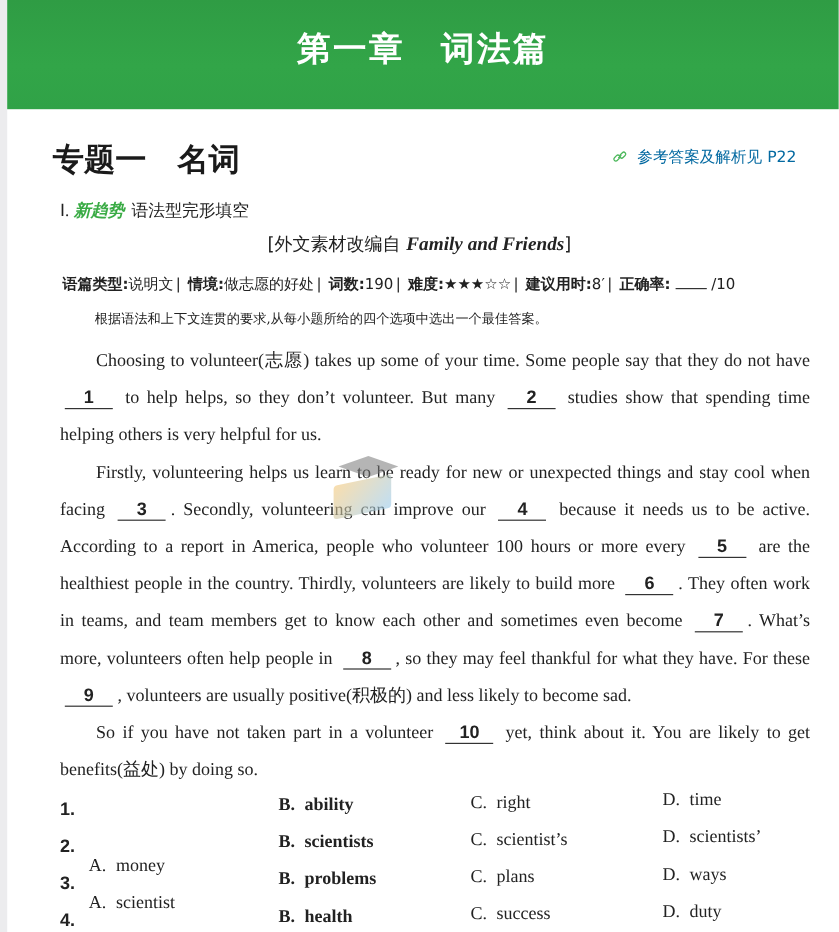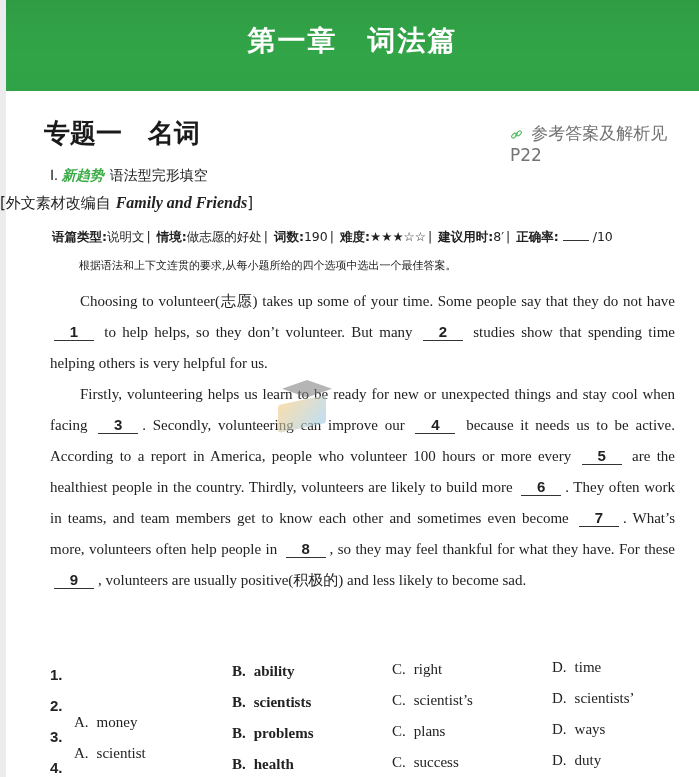--- a/index.html
+++ b/index.html
@@ -27,32 +27,32 @@
     .chapter-title span + span { margin-left: 30px; }
     .topic-title {
       position: absolute; left: 0; right: 0; top: 116px; text-align: left;
       font-size: 26px; font-weight: bold; color: #1a1a1a;
       font-family: "DejaVu Serif", "Liberation Serif", serif;
       margin-left: 44px;
     }
     .topic-title span + span { margin-left: 26px; }
     .answer-ref {
       position: absolute; left: 510px; top: 122px;
-      color: #737373; font-size: 17px;
+      color: #0369a1; font-size: 13px;
       font-family: "DejaVu Sans", "Liberation Sans", sans-serif;
     }
     .answer-ref .link-icon { margin-right: 4px; font-size: 13px; }
     .section-heading {
       position: absolute; left: 50px; top: 167px; font-size: 14px;
       font-family: "DejaVu Sans", "Liberation Sans", sans-serif;
     }
     .section-heading .num { font-family: "Liberation Serif", serif; margin-right: 4px; }
     .section-heading .trend { color: #3aab45; font-weight: bold; font-style: italic; margin-right: 6px; }
     .source {
-      position: absolute; left: 0; right: 0; top: 194px; text-align: left;
+      position: absolute; left: 0; right: 0; top: 194px; text-align: center;
       font-size: 15px;
       font-family: "DejaVu Sans", "Liberation Sans", sans-serif;
     }
     .source i { font-family: "Liberation Serif", serif; font-weight: bold; font-size: 16px; }
     .meta {
       position: absolute; left: 52px; top: 229px; font-size: 12.5px;
       font-family: "DejaVu Sans", "Liberation Sans", sans-serif; white-space: nowrap;
     }
     .meta b { font-weight: bold; }
     .meta .sep { margin: 0 2px; }
@@ -165,20 +165,25 @@
     <span class="blank-num">3</span><span>. Secondly, volunteering can improve our</span>
     <span class="blank-num">4</span>
     <span>because it needs us to be active. According to a report in America, people who volunteer 100 hours or more every</span>
     <span class="blank-num">5</span>
     <span>are the healthiest people in the country. Thirdly, volunteers are likely to build more</span>
     <span class="blank-num">6</span><span>. They often work in teams, and team members get to know each other and sometimes even become</span>
     <span class="blank-num">7</span><span>. What’s more, volunteers often help people in</span>
     <span class="blank-num">8</span><span>, so they may feel thankful for what they have. For these</span>
     <span class="blank-num">9</span><span>, volunteers are usually positive(积极的) and less likely to become sad.</span>
   </p>
+  <p>
+    <span>So if you have not taken part in a volunteer</span>
+    <span class="blank-num">10</span>
+    <span>yet, think about it. You are likely to get benefits(益处) by doing so.</span>
+  </p>
 </div>
 
 <div class="watermark">
   <div class="cap"></div>
   <div class="book"></div>
 </div>
 
 <div class="options">
   <div class="opt-row">
     <span class="qnum">1.</span>

